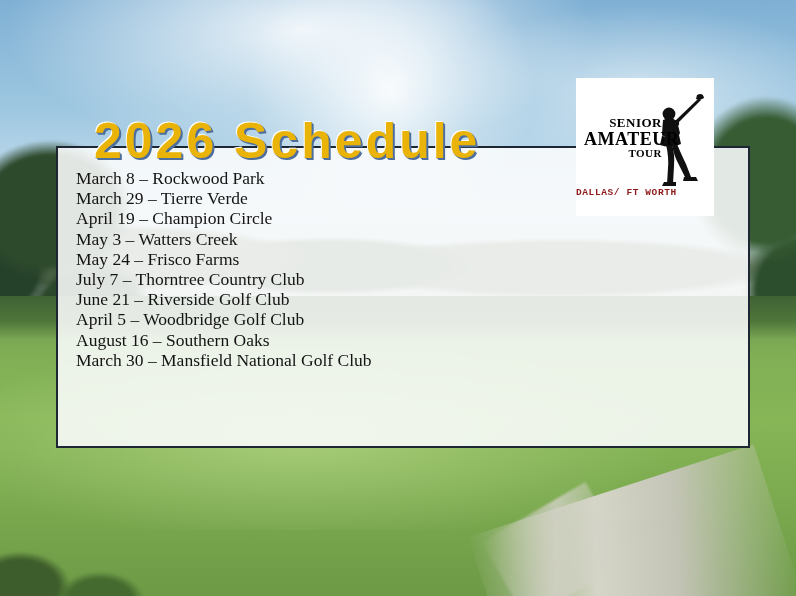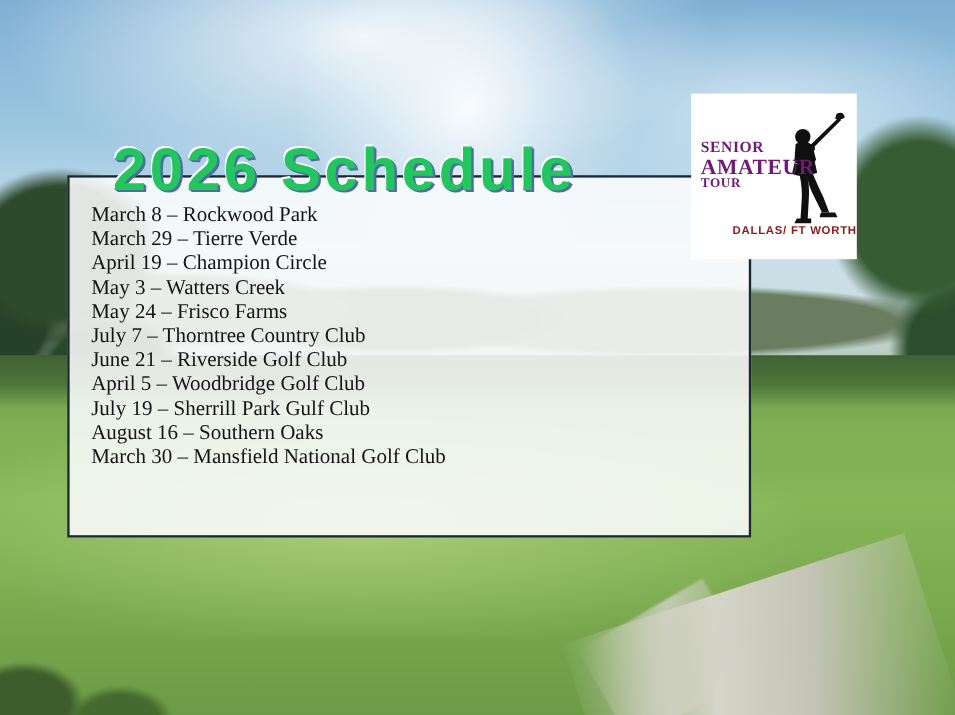--- a/index.html
+++ b/index.html
@@ -113,36 +113,36 @@
   }
 
   
   .title {
     position: absolute;
     left: 94px;
     top: 112px;
     font-size: 50px;
     font-weight: bold;
     letter-spacing: 3px;
-    color: #22c55e;
+    color: #eab308;
     text-shadow:
       1px 1px 0 #4e6f9e,
       2px 2px 0 #4e6f9e,
       -1px -1px 0 #ffffff,
       0 0 1px #5f80ae;
     white-space: nowrap;
     z-index: 5;
   }
 
   
   .panel {
     position: absolute;
     left: 56px;
     top: 146px;
-    width: 570px;
+    width: 694px;
     height: 302px;
     background: rgba(251, 252, 252, 0.88);
     border: 2px solid #1d2733;
     box-sizing: border-box;
     z-index: 3;
   }
   .panel-list {
     position: absolute;
     left: 18px;
     top: 20px;
@@ -170,34 +170,34 @@
   .logo-inner {
     position: relative;
     width: 100%;
     height: 100%;
   }
   .logo-words {
     position: absolute;
     left: 8px;
     top: 38px;
     width: 78px;
-    text-align: left;
+    text-align: right;
     font-family: "Liberation Serif", serif;
-    color: #701a75;
+    color: #000000;
     line-height: 1.04;
   }
   .logo-words .w1 { font-size: 13px; font-weight: bold; letter-spacing: .5px; }
   .logo-words .w2 { font-size: 18px; font-weight: bold; letter-spacing: .5px; }
   .logo-words .w3 { font-size: 11px; font-weight: bold; letter-spacing: .5px; }
   .logo-sub {
     position: absolute;
     left: 0; right: 0;
     bottom: 18px;
-    text-align: right;
-    font-family: Liberation Sans, sans-serif;
+    text-align: left;
+    font-family: Liberation Mono, monospace;
     font-size: 9.5px;
     font-weight: bold;
     letter-spacing: .6px;
     color: #8d1b1b;
   }
   .logo-golfer {
     position: absolute;
     right: 8px;
     top: 14px;
     width: 62px;
@@ -226,21 +226,20 @@
   <div class="panel">
     <div class="panel-list">
       <div class="row">March 8 – Rockwood Park</div>
       <div class="row">March 29 – Tierre Verde</div>
       <div class="row">April 19 – Champion Circle</div>
       <div class="row">May 3 – Watters Creek</div>
       <div class="row">May 24 – Frisco Farms</div>
       <div class="row">July 7 – Thorntree Country Club</div>
       <div class="row">June 21 – Riverside Golf Club</div>
       <div class="row">April 5 – Woodbridge Golf Club</div>
-      <div class="row">July 19 – Sherrill Park Gulf Club</div>
       <div class="row">August 16 – Southern Oaks</div>
       <div class="row">March 30 – Mansfield National Golf Club</div>
     </div>
   </div>
 
   <div class="title">2026 Schedule</div>
 
   <div class="logo-card">
     <div class="logo-inner">
       <div class="logo-golfer">

